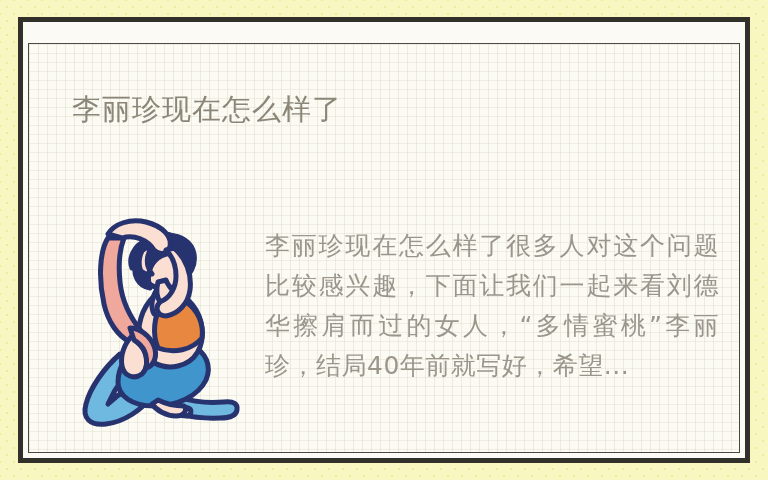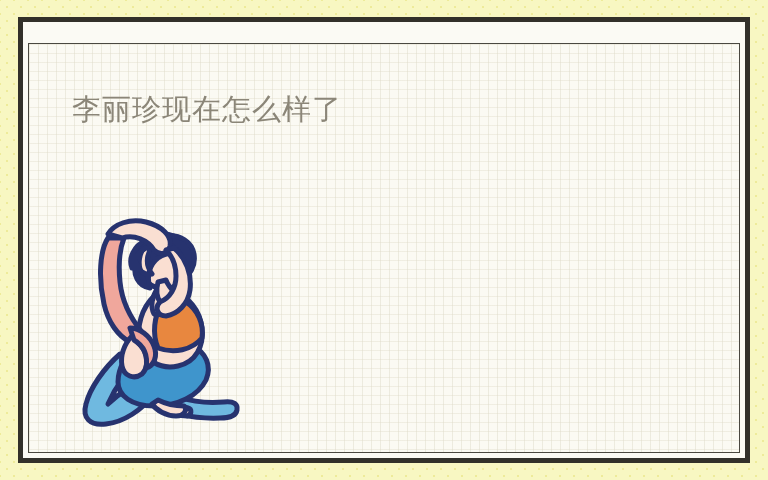--- a/index.html
+++ b/index.html
@@ -139,16 +139,17 @@
 
             <path d="M112 44 C124 54 130 70 128 86 C126 100 116 110 104 112 C96 112 92 104 98 98 C108 94 114 84 114 72 C114 62 110 52 104 46 Z" fill="#fadfd2"></path>
 
             <path d="M70 132 C62 140 58 152 60 162 C62 172 72 176 80 170 C86 164 86 154 82 146 C78 140 74 136 70 132 Z" fill="#fadfd2"></path>
             <path d="M68 124 C78 124 88 132 92 142 C96 152 92 162 84 164 C86 152 82 142 72 136 Z" fill="#f0a79c"></path>
 
           </g>
         </svg>
       </div>
 
+      <div id="excerpt">李丽珍现在怎么样了很多人对这个问题比较感兴趣，下面让我们一起来看刘德华擦肩而过的女人，“多情蜜桃”李丽珍，结局40年前就写好，希望...</div>
 
     </div>
   </div>
 </div>
 
 </body></html>

